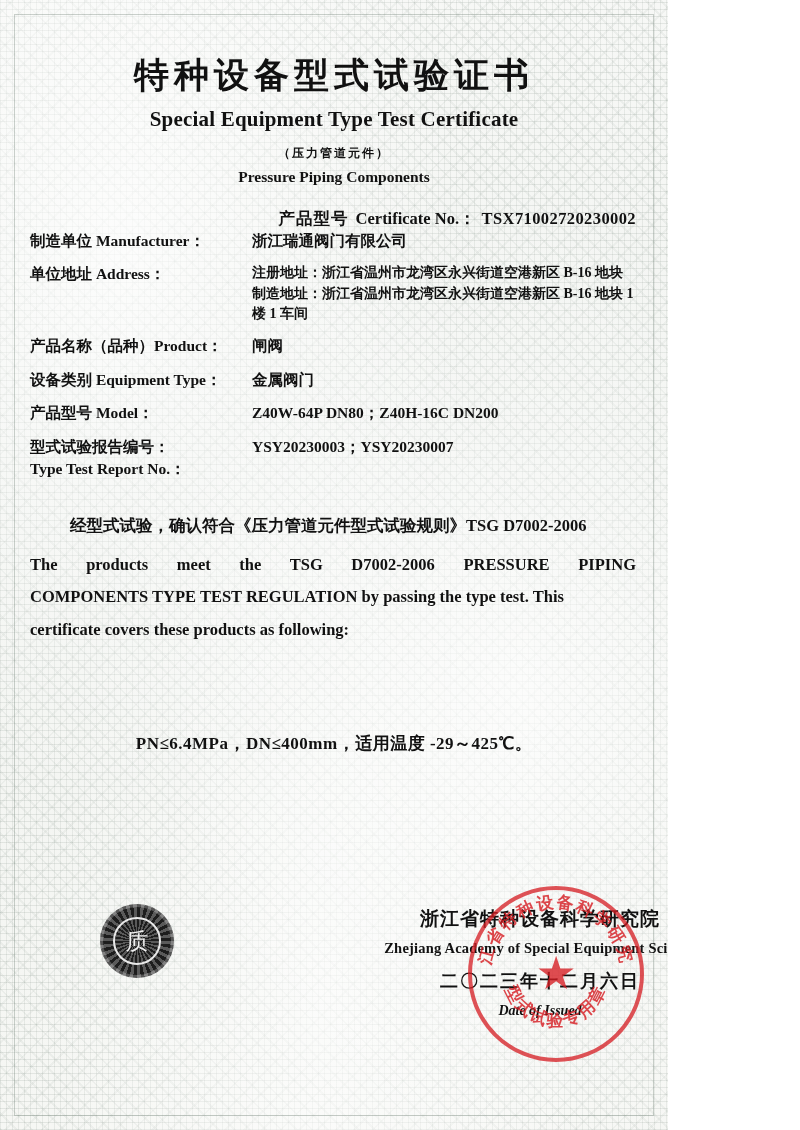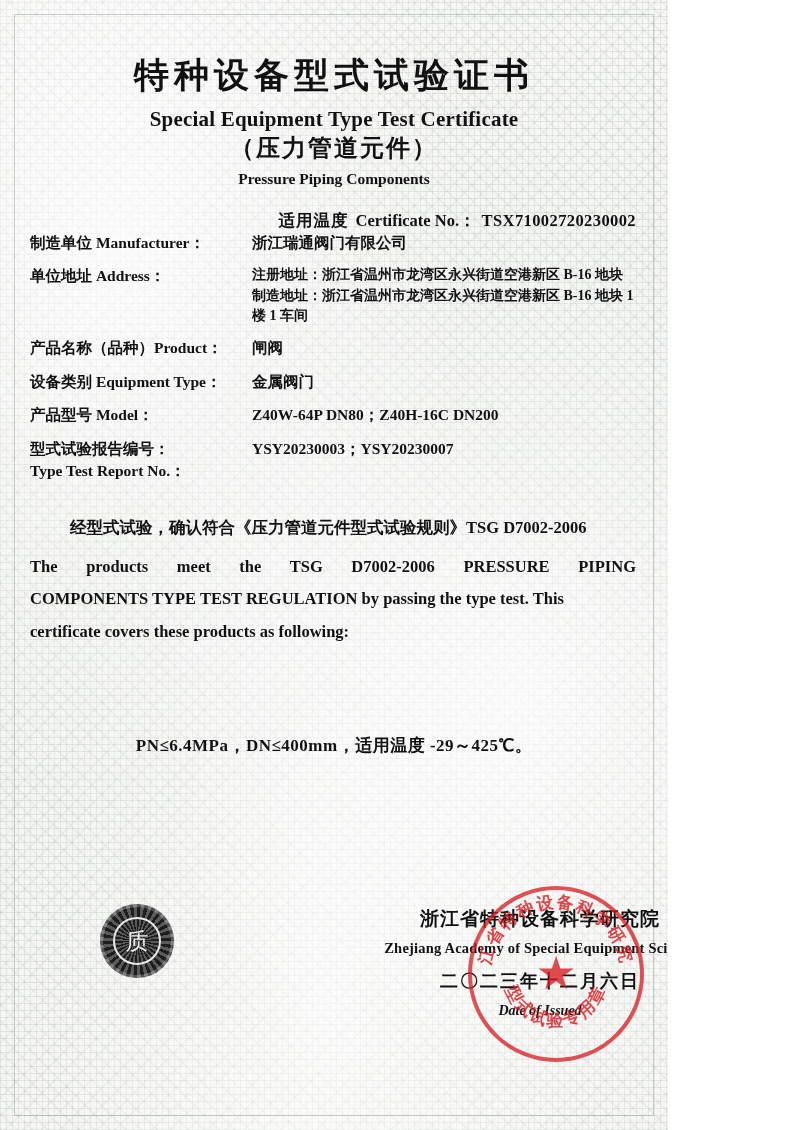--- a/index.html
+++ b/index.html
@@ -66,21 +66,22 @@
     color: #111;
     font-family: "Liberation Serif", serif;
   }
   .title-en {
     font-size: 21px;
     font-weight: bold;
     margin-top: 8px;
     letter-spacing: 0.2px;
   }
   .subtitle-cn {
-    font-size: 24px;
+    font-size: 12px;
+    margin-top: 13px;
     letter-spacing: 2px;
     font-weight: bold;
   }
   .subtitle-en {
     font-size: 15.5px;
     margin-top: 6px;
     font-weight: bold;
   }
 
   
@@ -265,21 +266,21 @@
   <div class="content">
 
     <div class="title-block">
       <div class="title-cn">特种设备型式试验证书</div>
       <div class="title-en">Special Equipment Type Test Certificate</div>
       <div class="subtitle-cn">（压力管道元件）</div>
       <div class="subtitle-en">Pressure Piping Components</div>
     </div>
 
     <div class="certno-row">
-      <span class="cn-label">适用温度</span><span class="en-label">Certificate No.：</span><span class="value">TSX71002720230002</span>
+      <span class="cn-label">产品型号</span><span class="en-label">Certificate No.：</span><span class="value">TSX71002720230002</span>
     </div>
 
     <div class="fields">
 
       <div class="field-row">
         <div class="field-label">
           <span class="lbl-line">制造单位 Manufacturer：</span>
         </div>
         <div class="field-value">
           <span class="val-line">浙江瑞通阀门有限公司</span>

